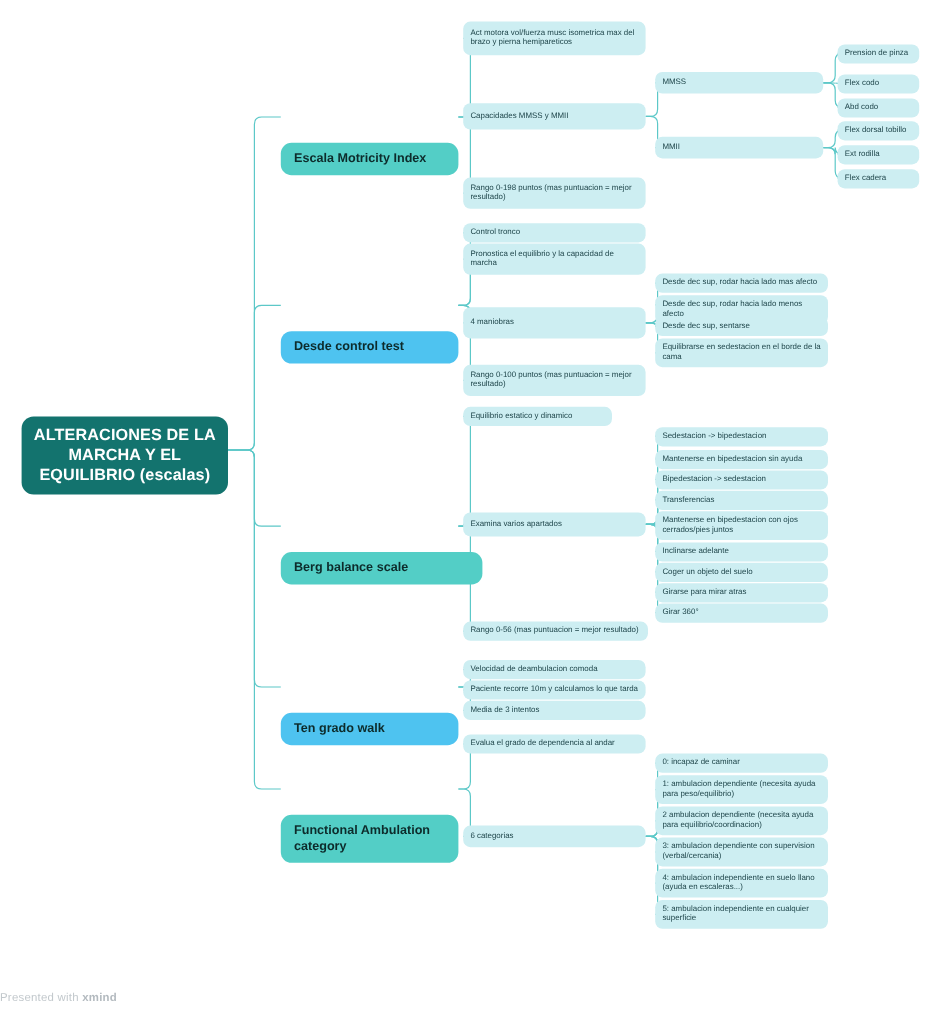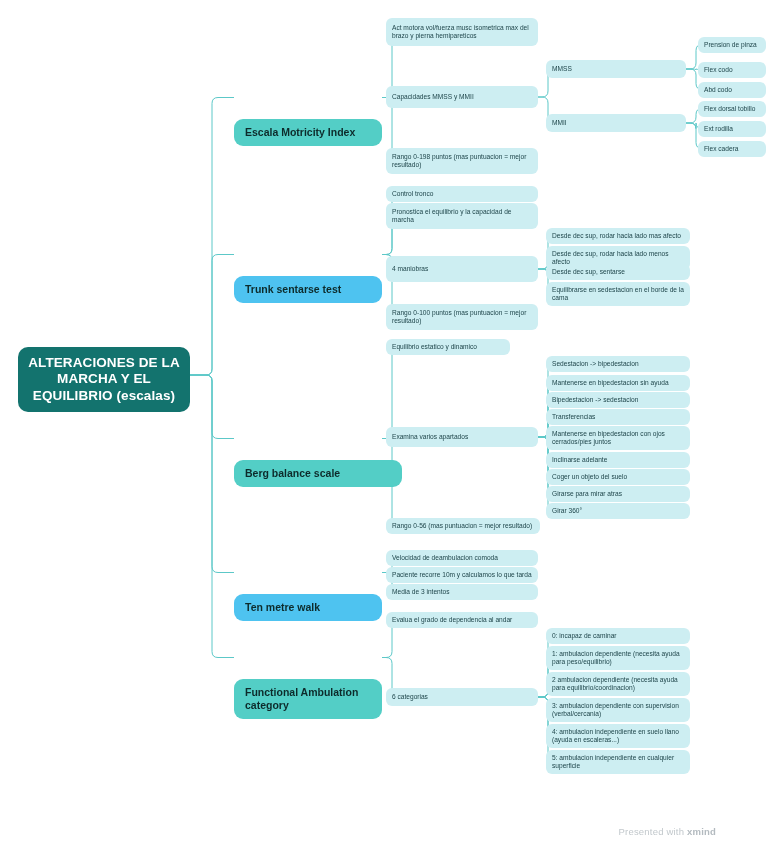--- a/index.html
+++ b/index.html
@@ -57,21 +57,21 @@
     color: #20474c;
     font-size: 6.6px;
     border-radius: 6px;
     padding: 4px 6px;
   }
   .node-label { display: block; width: 100%; }
   .footer {
     position: absolute;
     left: 0;
     width: 716px;
-    text-align: right;
+    text-align: left;
     font-size: 9.5px;
     color: #c2c8cc;
     letter-spacing: 0.2px;
   }
   .footer b { color: #b3babf; font-weight: 700; }
 </style>
 </head>
 <body>
 
 <div id="mindmap">
@@ -158,21 +158,21 @@
       <div class="node leaf" style="left: 698px; top: 121px; width: 68px; min-height: 15px;">
         <span class="node-label">Ext rodilla</span>
       </div>
       <div class="node leaf" style="left: 698px; top: 141px; width: 68px; min-height: 15px;">
         <span class="node-label">Flex cadera</span>
       </div>
       <div class="node leaf" style="left: 386px; top: 148px; width: 152px; min-height: 26px;">
         <span class="node-label">Rango 0-198 puntos (mas puntuacion = mejor resultado)</span>
       </div>
       <div class="node branch blue" style="left: 234px; top: 241px; width: 148px; min-height: 27px;">
-        <span class="node-label">Trunk sentarse test</span>
+        <span class="node-label">Desde control test</span>
       </div>
       <div class="node leaf" style="left: 386px; top: 186px; width: 152px; min-height: 16px;">
         <span class="node-label">Control tronco</span>
       </div>
       <div class="node leaf" style="left: 386px; top: 203px; width: 152px; min-height: 26px;">
         <span class="node-label">Pronostica el equilibrio y la capacidad de marcha</span>
       </div>
       <div class="node leaf" style="left: 386px; top: 256px; width: 152px; min-height: 26px;">
         <span class="node-label">4 maniobras</span>
       </div>
@@ -224,21 +224,21 @@
       <div class="node leaf" style="left: 546px; top: 486px; width: 144px; min-height: 15px;">
         <span class="node-label">Girarse para mirar atras</span>
       </div>
       <div class="node leaf" style="left: 546px; top: 503px; width: 144px; min-height: 15px;">
         <span class="node-label">Girar 360°</span>
       </div>
       <div class="node leaf" style="left: 386px; top: 518px; width: 154px; min-height: 16px;">
         <span class="node-label">Rango 0-56 (mas puntuacion = mejor resultado)</span>
       </div>
       <div class="node branch blue" style="left: 234px; top: 559px; width: 148px; min-height: 27px;">
-        <span class="node-label">Ten metre walk</span>
+        <span class="node-label">Ten grado walk</span>
       </div>
       <div class="node leaf" style="left: 386px; top: 550px; width: 152px; min-height: 16px;">
         <span class="node-label">Velocidad de deambulacion comoda</span>
       </div>
       <div class="node leaf" style="left: 386px; top: 567px; width: 152px; min-height: 16px;">
         <span class="node-label">Paciente recorre 10m y calculamos lo que tarda</span>
       </div>
       <div class="node leaf" style="left: 386px; top: 584px; width: 152px; min-height: 16px;">
         <span class="node-label">Media de 3 intentos</span>
       </div>

